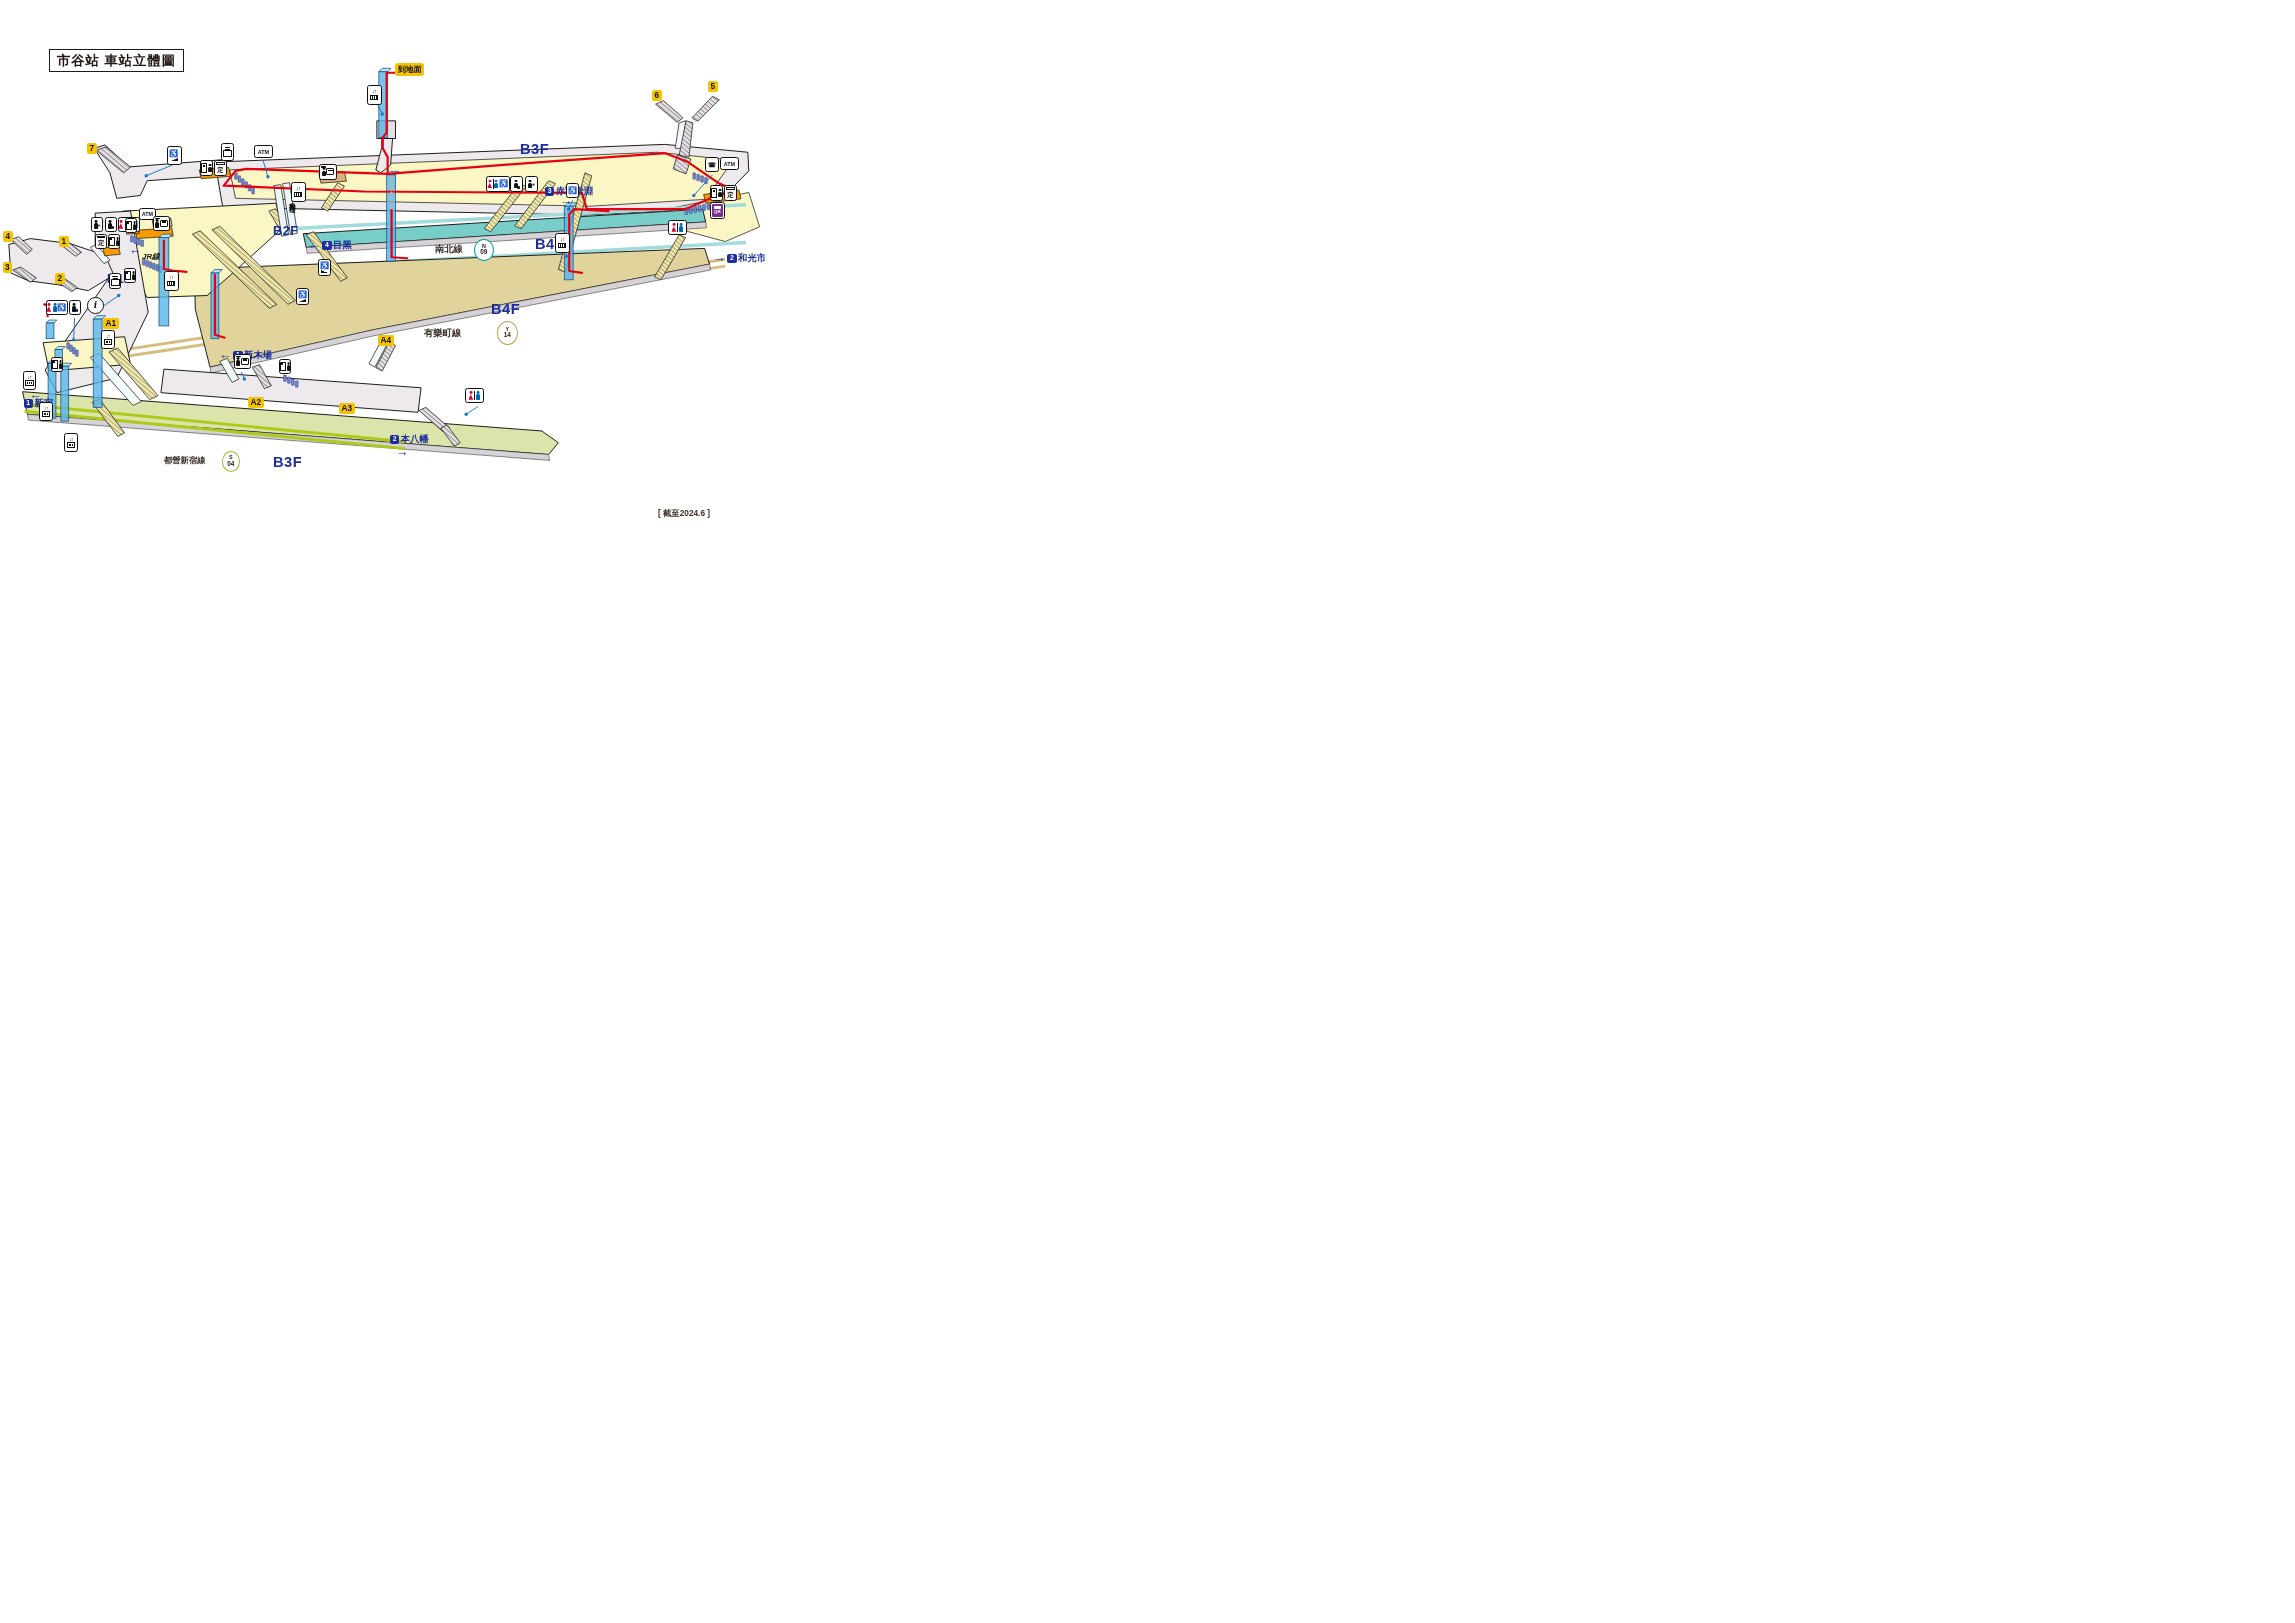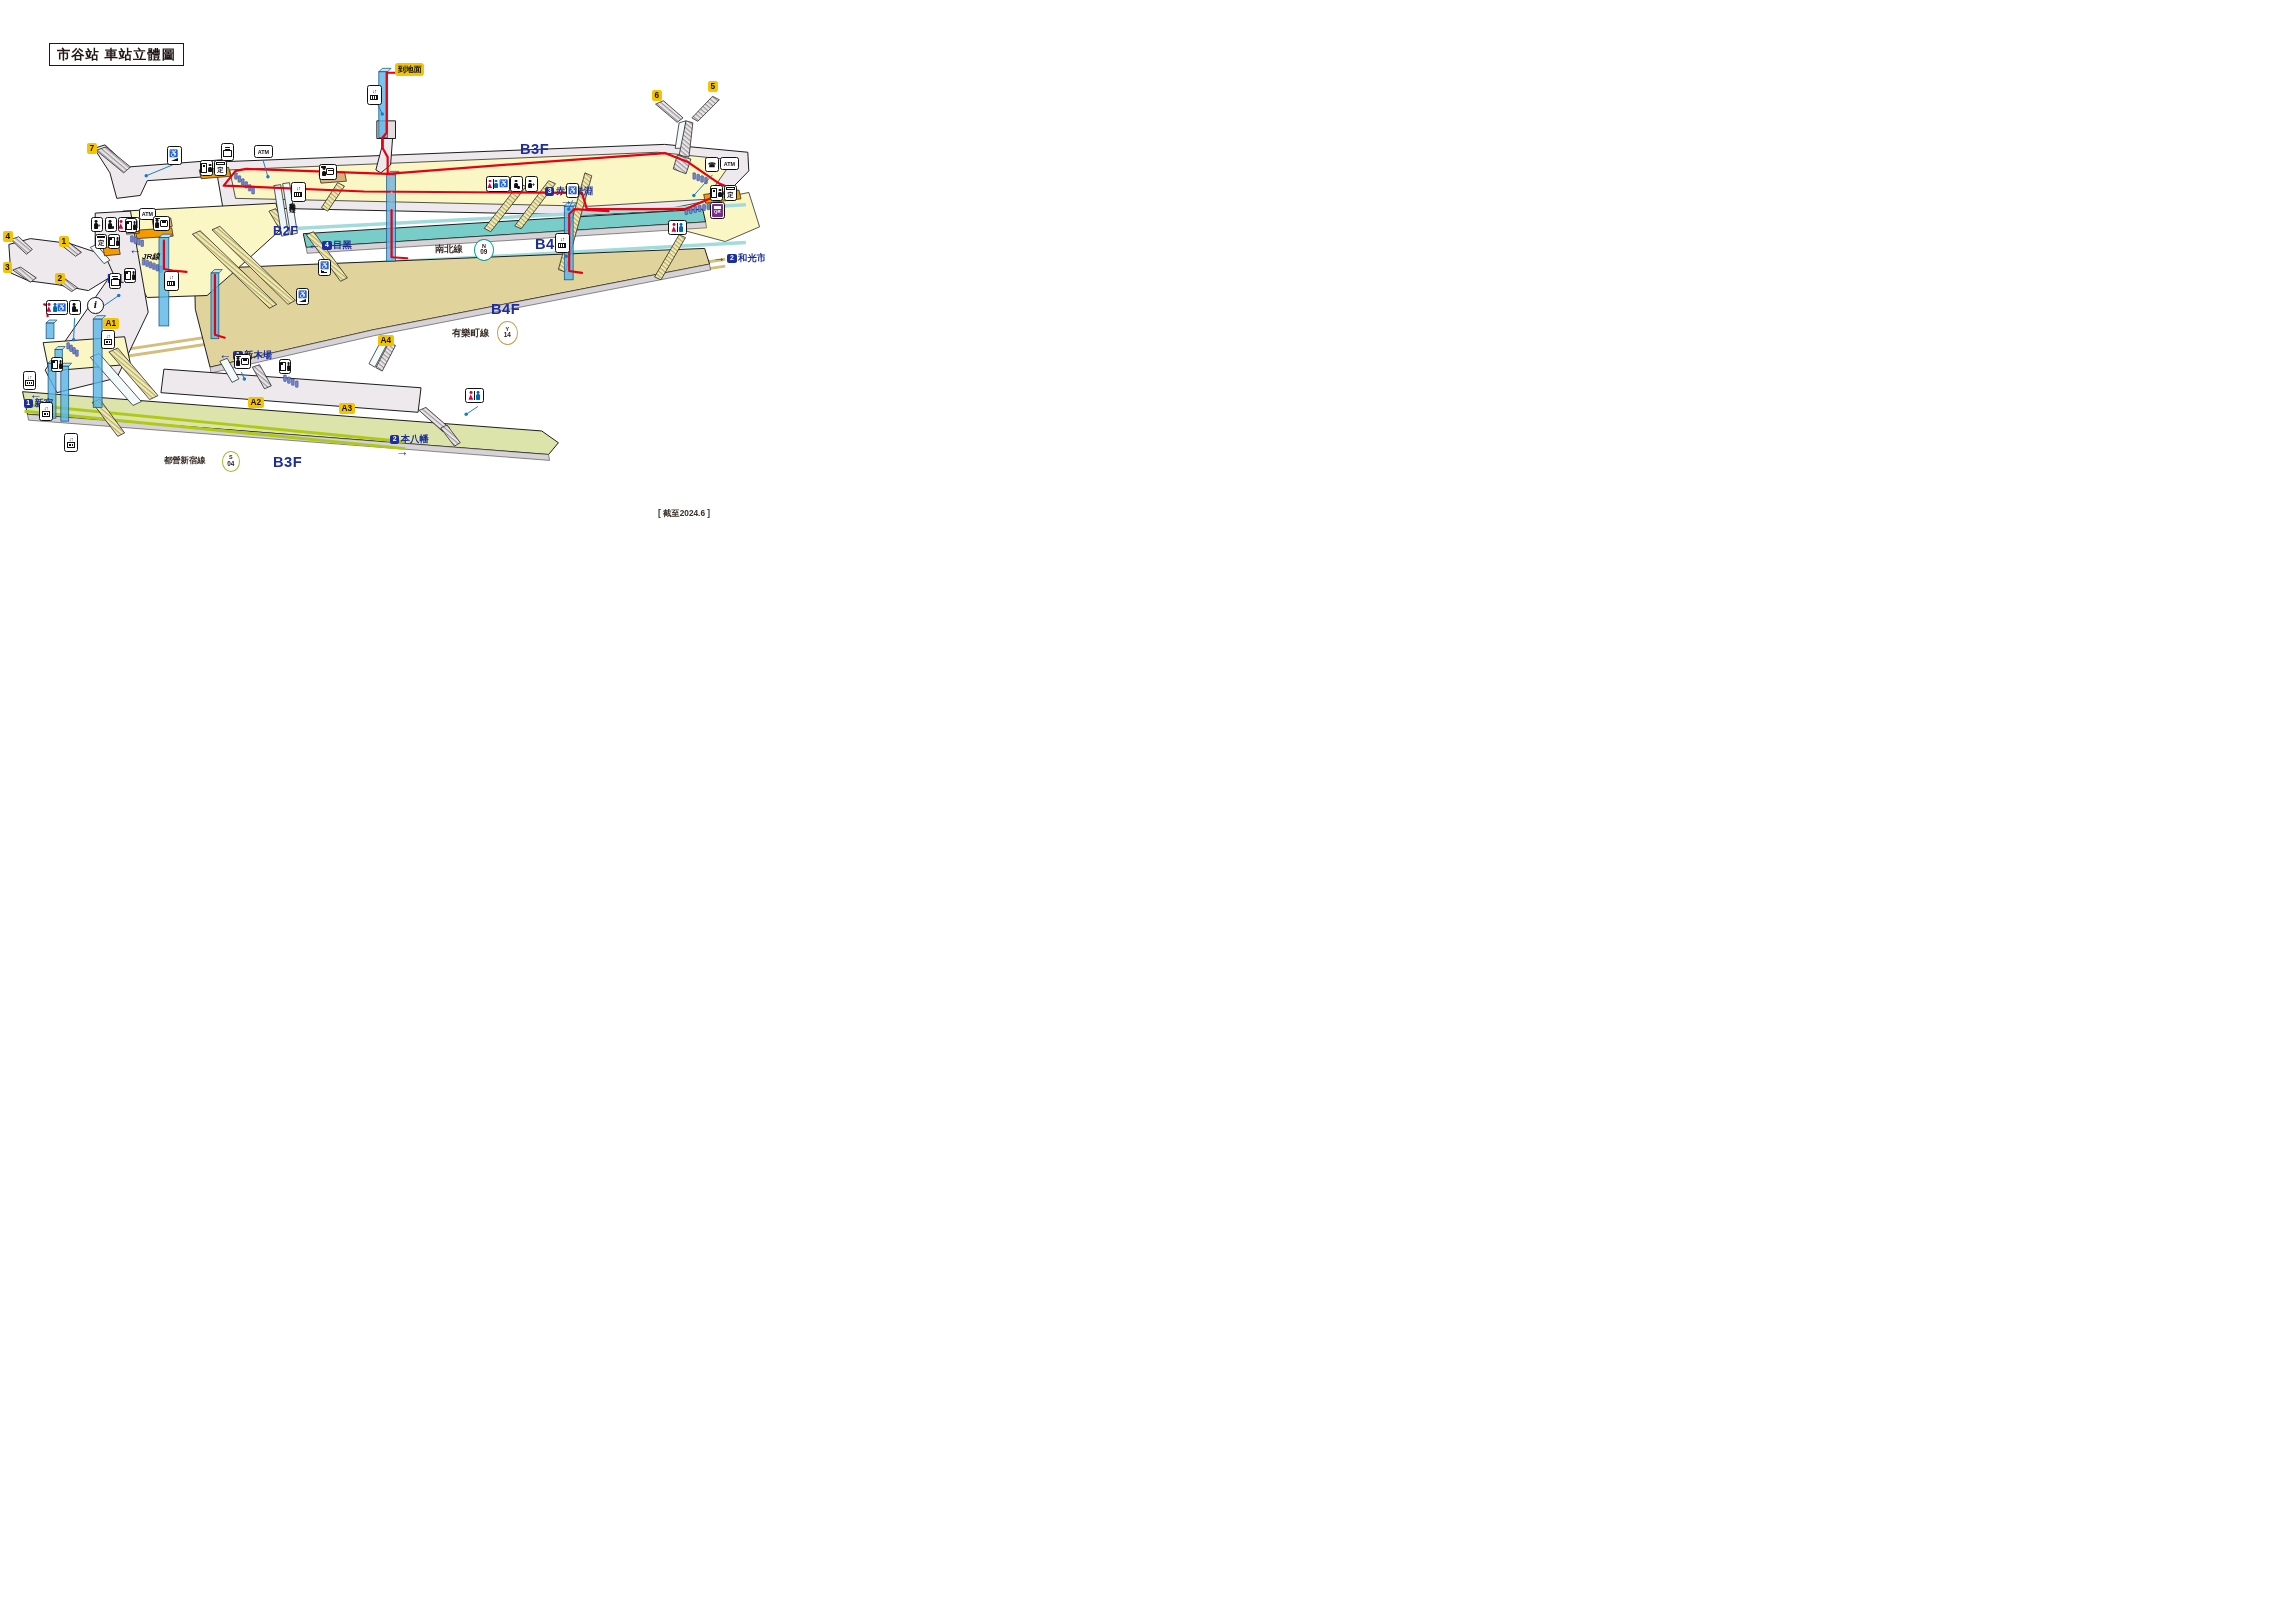--- a/index.html
+++ b/index.html
@@ -249,36 +249,36 @@
         <circle cx="150" cy="692" r="3.5" fill="#1B79C5" stroke="none"></circle>
     <line x1="492" y1="758" x2="498" y2="772"></line>
         <circle cx="498" cy="772" r="3.5" fill="#1B79C5" stroke="none"></circle>
     <line x1="974" y1="828" x2="950" y2="844"></line>
         <circle cx="950" cy="844" r="3.5" fill="#1B79C5" stroke="none"></circle>
     <line x1="210" y1="624" x2="242" y2="602"></line>
         <circle cx="242" cy="602" r="3.5" fill="#1B79C5" stroke="none"></circle>
   </g>
 </svg>
 
-  <div class="abs title" style="left:49px;top:43px">市谷站 車站立體圖</div>
+  <div class="abs title" style="left:49px;top:49px">市谷站 車站立體圖</div>
   <div class="abs note" style="left:658px;top:508px">[ 截至2024.6 ]</div>
 
   <div class="abs flr f30" style="left:520px;top:142px">B3F</div>
   <div class="abs flr f26" style="left:238px;top:225px">B2F</div>
   <div class="abs flr f26" style="left:72px;top:273px">B1F</div>
   <div class="abs flr f30" style="left:535px;top:237px">B4F</div>
   <div class="abs flr f30" style="left:491px;top:302px">B4F</div>
   <div class="abs flr f30" style="left:273px;top:455px">B3F</div>
 
   <div class="abs lname" style="left:435px;top:245px">南北線</div>
   <div class="abs ring" style="left:474px;top:239px;width:17.7px;height:19.6px;border:1.5px solid #00A29A">
     <span class="l">N</span>
     <span class="n">09</span>
   </div>
-  <div class="abs lname" style="left:452px;top:329px">有樂町線</div>
+  <div class="abs lname" style="left:424px;top:329px">有樂町線</div>
   <div class="abs ring" style="left:497px;top:321px;width:18.7px;height:21.6px;border:1.5px solid #C8A050">
     <span class="l">Y</span>
     <span class="n">14</span>
   </div>
   <div class="abs lname" style="left:164px;top:456px;font-size:8.3px">都營新宿線</div>
   <div class="abs ring" style="left:222px;top:451px;width:15.7px;height:18.7px;border:1.5px solid #9FBE2E">
     <span class="l">S</span>
     <span class="n">04</span>
   </div>
 

